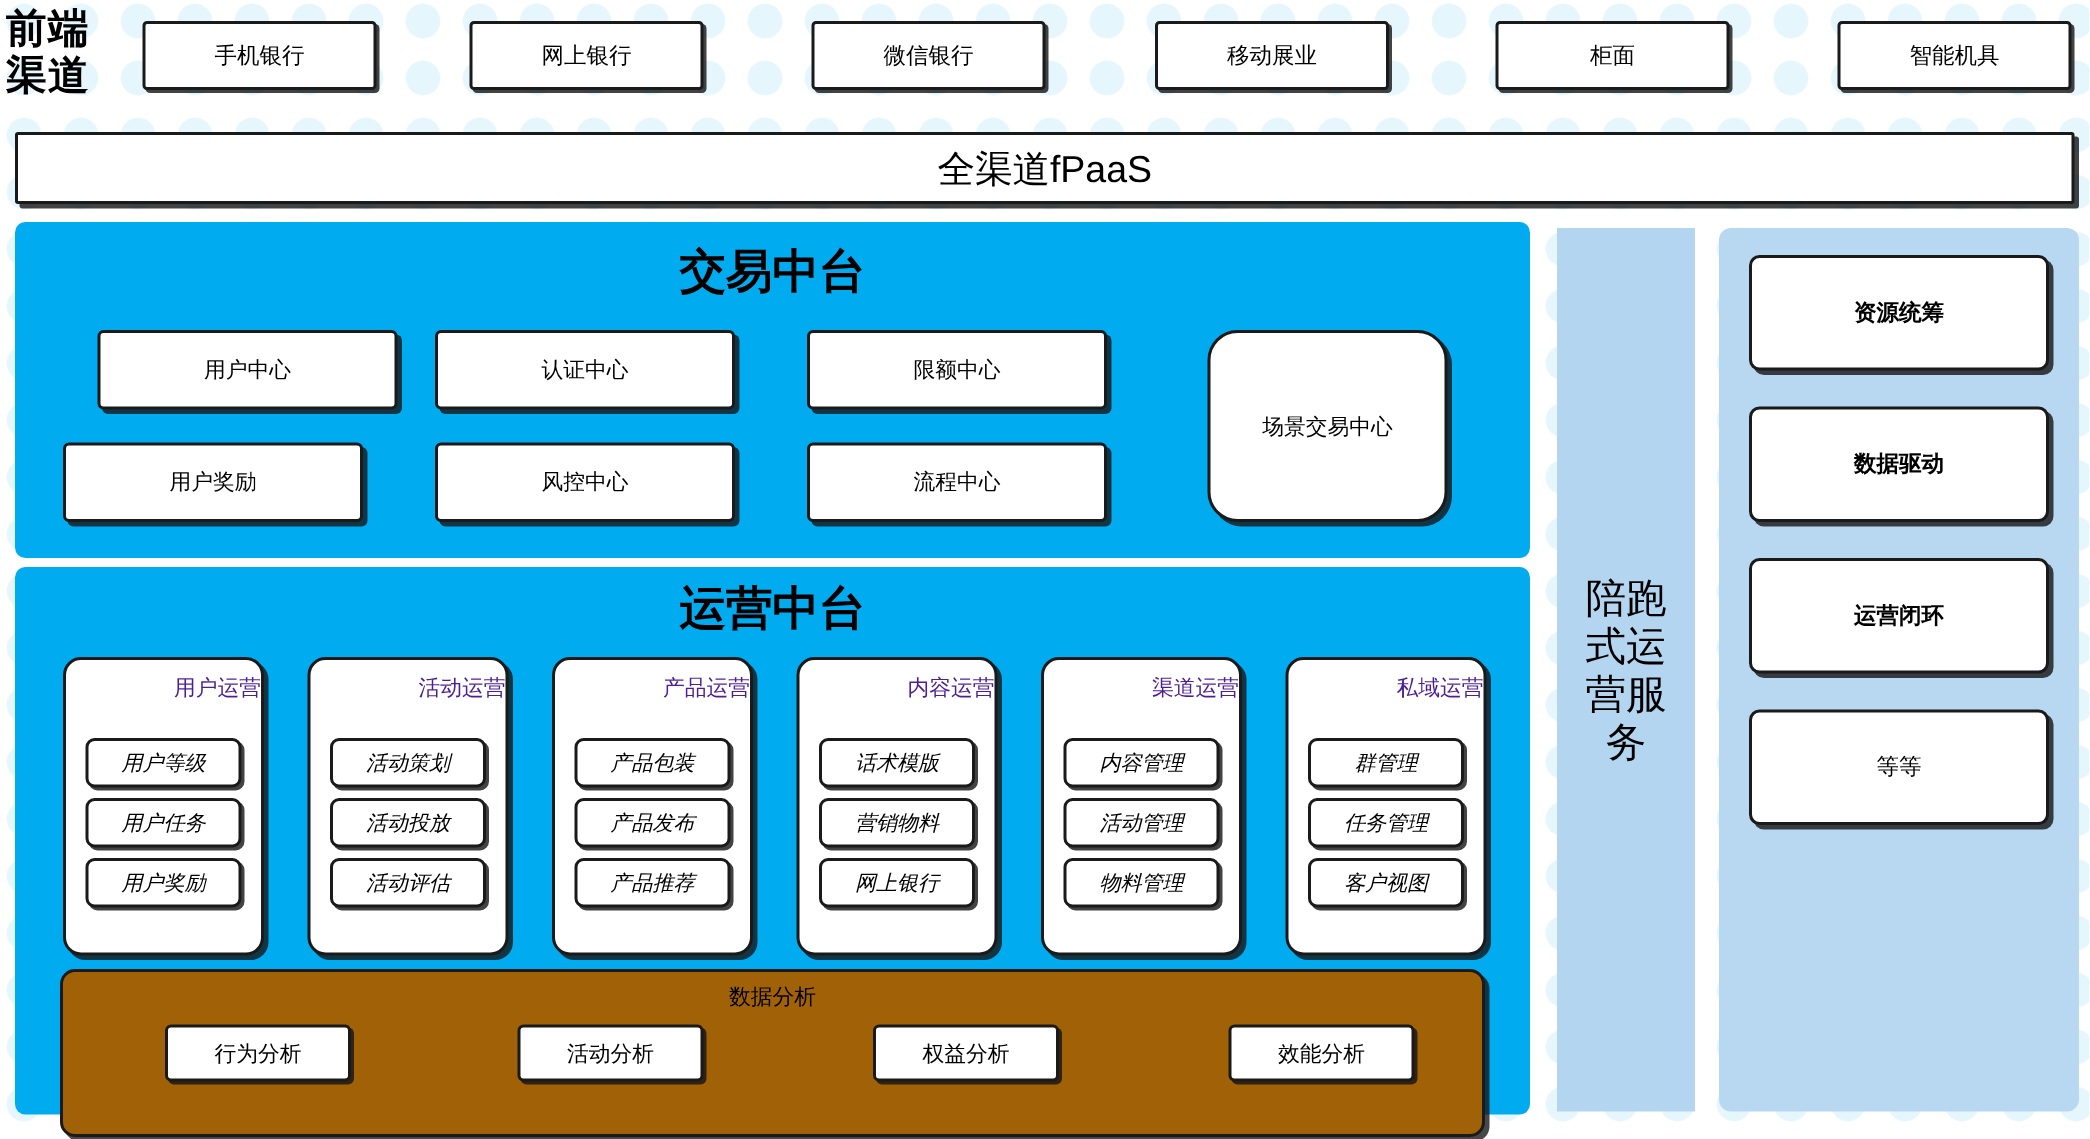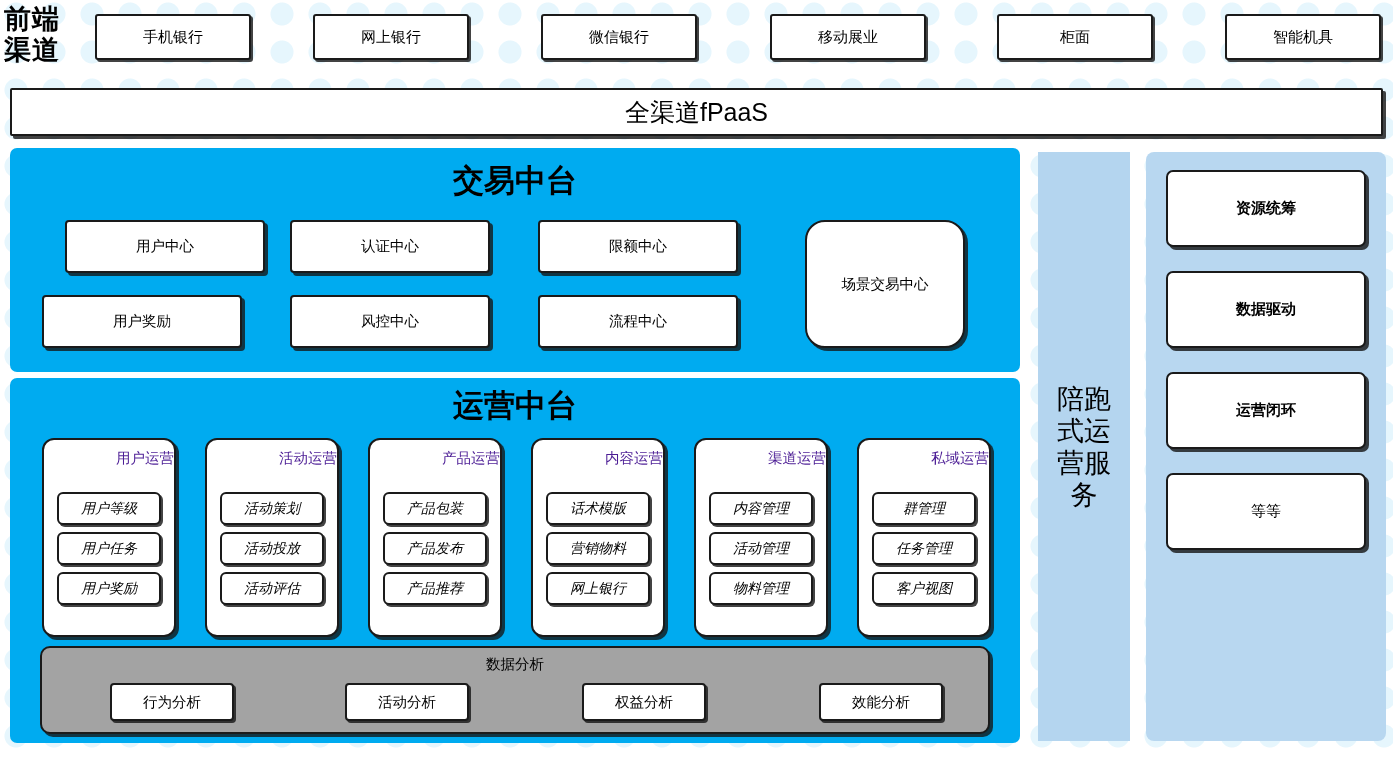--- a/index.html
+++ b/index.html
@@ -143,22 +143,22 @@
     display: flex;
     align-items: center;
     justify-content: center;
     color: #000;
   }
 
   
   #data-analysis {
     position: absolute;
     left: 40px; top: 646px;
-    width: 950px; height: 88px;
-    background: #a3a3a3;
+    width: 950px; height: 112px;
+    background: #a16207;
     border: 2px solid #1a1a1a;
     border-radius: 10px;
     box-shadow: 3px 3px 0 0 rgba(20,20,20,0.78);
   }
   #data-analysis-title {
     text-align: center;
     font-size: 14.5px;
     margin-top: 7px;
     color: #000;
   }

